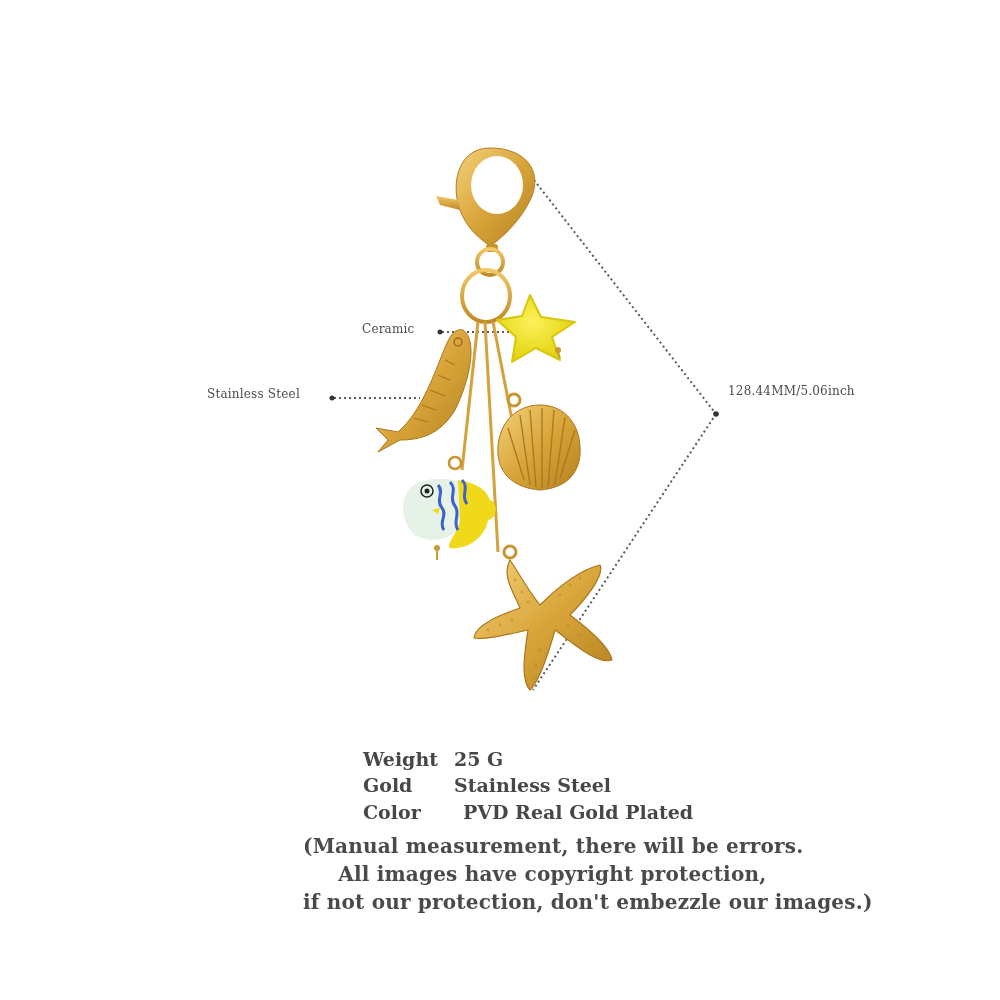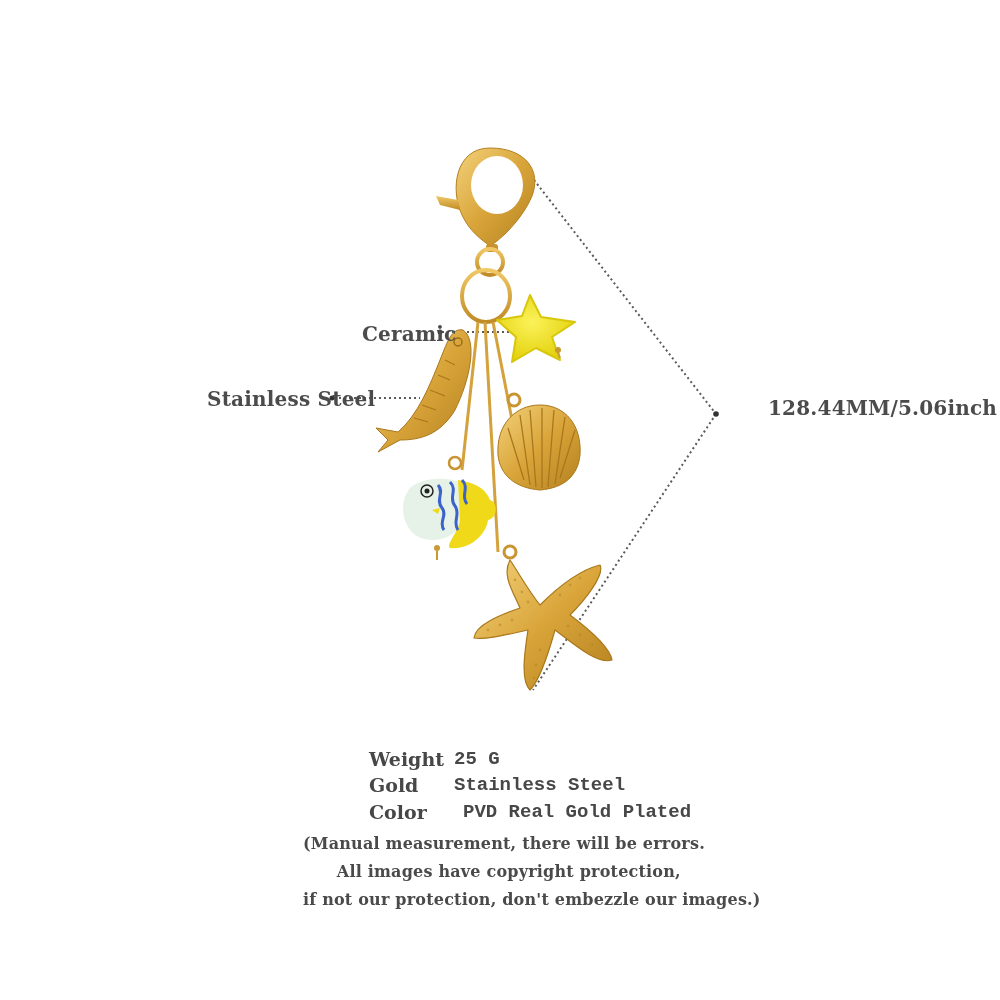--- a/index.html
+++ b/index.html
@@ -1,23 +1,23 @@
 <!DOCTYPE html>
 <html><head>
 <meta charset="utf-8">
 <style>
   html, body { margin: 0; padding: 0; background: #ffffff; }
   body { width: 1000px; height: 1000px; position: relative; overflow: hidden;
          font-family: "DejaVu Serif", "Liberation Serif", serif; color: #4a4a4a; }
   .abs { position: absolute; }
-  .label { font-weight: bold; font-size: 20px; color: #4b4b4b; white-space: nowrap; letter-spacing: 0.2px; }
+  .label { font-weight: normal; font-size: 12px; color: #4b4b4b; white-space: nowrap; letter-spacing: 0.2px; }
   .spec-row { position: absolute; font-weight: bold; font-size: 19px; color: #474747; white-space: nowrap; }
-  .spec-key { position: absolute; left: 0; margin-left: 6px; }
-  .spec-val { position: absolute; font-family: Liberation Mono, monospace; }
-  .note { position: absolute; font-weight: bold; font-size: 16px; color: #4a4a4a; white-space: nowrap; letter-spacing: 0.2px; }
+  .spec-key { position: absolute; left: 0; }
+  .spec-val { position: absolute; }
+  .note { position: absolute; font-weight: bold; font-size: 20px; color: #4a4a4a; white-space: nowrap; letter-spacing: 0.2px; }
   svg.product { position: absolute; left: 0; top: 0; }
 </style>
 </head>
 <body>
 
 <svg class="product" width="1000" height="1000" viewBox="0 0 1000 1000">
   <defs>
     <linearGradient id="gold" x1="0" y1="0" x2="1" y2="1">
       <stop offset="0" stop-color="#f3d27c"></stop>
       <stop offset="0.5" stop-color="#d9a53a"></stop>
@@ -129,21 +129,21 @@
         <circle cx="534" cy="678" r="1.4"></circle>
       <circle cx="500" cy="625" r="1.4"></circle>
         <circle cx="488" cy="630" r="1.4"></circle>
         <circle cx="512" cy="620" r="1.4"></circle>
     </g>
   </g>
 </svg>
 
 <div class="abs label" style="left:362px; top:322px;">Ceramic</div>
 <div class="abs label" style="left:207px; top:387px;">Stainless Steel</div>
-<div class="abs label" style="left:728px; top:396px;margin-left:40px;">128.44MM/5.06inch</div>
+<div class="abs label" style="left:728px; top:384px;">128.44MM/5.06inch</div>
 
 <div>
   <div class="spec-row" style="left:363px; top:748px;">
     <span class="spec-key">Weight</span>
     <span class="spec-val" style="left:91px;">25  G</span>
   </div>
   <div class="spec-row" style="left:363px; top:774px;">
     <span class="spec-key">Gold</span>
     <span class="spec-val" style="left:91px;">Stainless Steel</span>
   </div>

